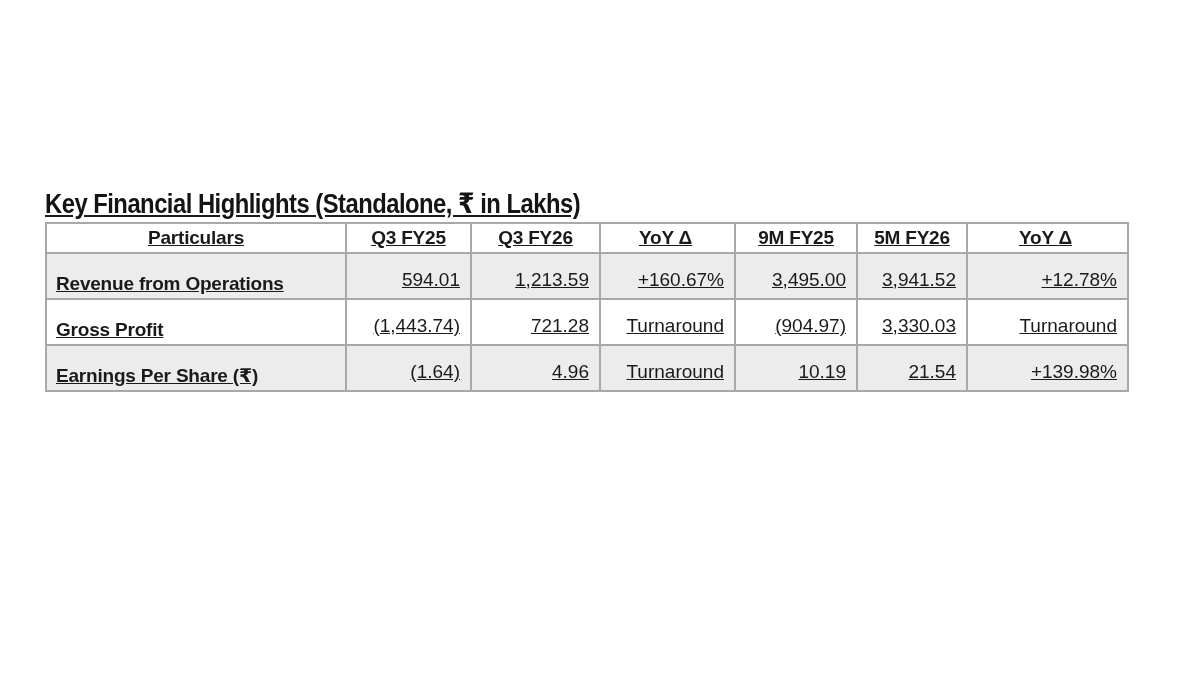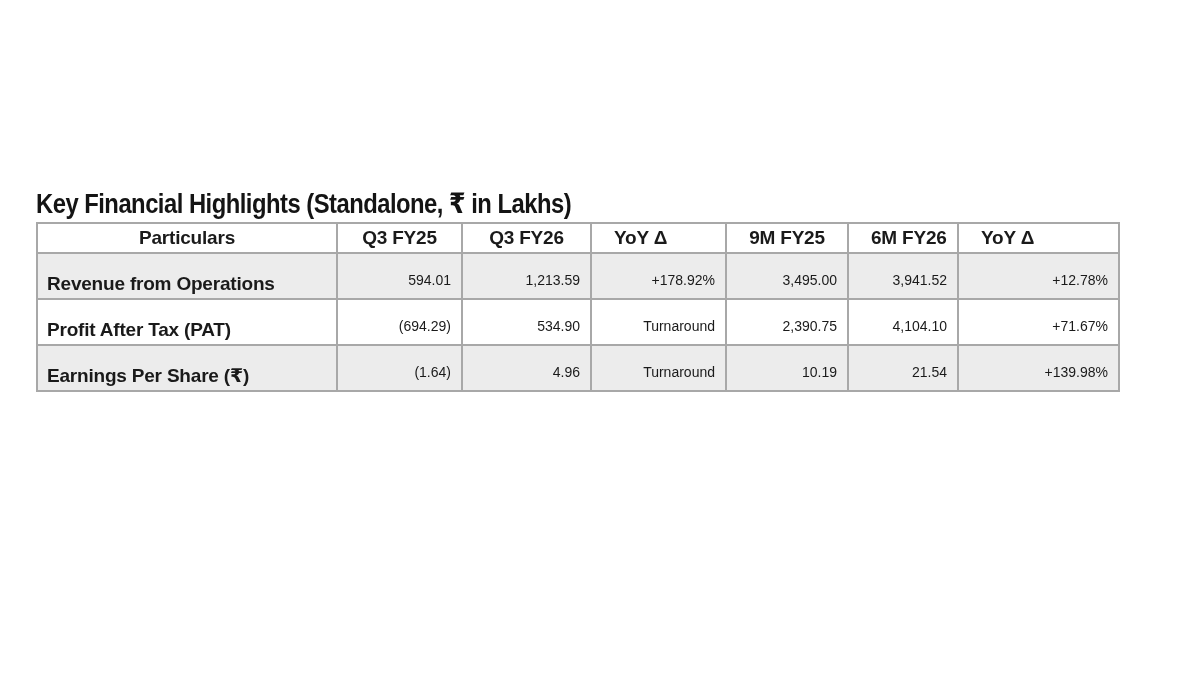--- a/index.html
+++ b/index.html
@@ -9,21 +9,21 @@
     --stripe:#ececec;
   }
   html,body{margin:0;padding:0;}
   body{
     width:1200px;height:675px;background:#ffffff;overflow:hidden;
     font-family:"Liberation Sans","DejaVu Sans",sans-serif;
     color:var(--text);
     -webkit-font-smoothing:antialiased;
   }
   .canvas{position:relative;width:1200px;height:675px;background:#ffffff;}
-  .content{position:absolute;left:36px;top:189px;}
+  .content{position:absolute;left:45px;top:189px;text-decoration:underline;}
   .title{
     margin:0 0 4px 0;
     font-size:28px;
     line-height:29px;
     font-weight:700;
     letter-spacing:-0.6px;
     white-space:nowrap;
     transform:scaleX(0.85);
     transform-origin:left bottom;
     color:#141414;
@@ -49,35 +49,35 @@
   col.c3{width:135px}
   col.c4{width:122px}
   col.c5{width:110px}
   col.c6{width:161px}
 
   thead th{
     font-weight:700;
     font-size:19px;
     text-align:center;
     background:#ffffff;
-    padding:0 22px;
+    padding:0 6px;
     letter-spacing:-0.2px;
   }
-  thead th.align-right{text-align:left;padding-right:10px;}
+  thead th.align-right{text-align:center;padding-right:10px;}
 
   tbody th.row-label{
     font-weight:700;
     font-size:19px;
     text-align:left;
     padding:16px 4px 0 9px;
     letter-spacing:-0.2px;
   }
   tbody td{
     font-weight:400;
-    font-size:14px;
+    font-size:19px;
     text-align:right;
     padding:7px 10px 0 4px;
   }
   tbody tr:nth-child(odd){background:var(--stripe);}
   tbody tr:nth-child(even){background:#ffffff;}
 </style>
 </head>
 <body>
 
 <div class="canvas">
@@ -93,42 +93,42 @@
           <col class="c5">
           <col class="c6">
       </colgroup>
       <thead>
         <tr id="header-row">
             <th>Particulars</th>
             <th>Q3 FY25</th>
             <th>Q3 FY26</th>
             <th class="align-right">YoY Δ</th>
             <th>9M FY25</th>
-            <th>6M FY26</th>
+            <th>5M FY26</th>
             <th class="align-right">YoY Δ</th>
           </tr>
       </thead>
       <tbody id="table-body">
           <tr>
             <th class="row-label">Revenue from Operations</th>
             <td>594.01</td>
             <td>1,213.59</td>
-            <td>+178.92%</td>
+            <td>+160.67%</td>
             <td>3,495.00</td>
             <td>3,941.52</td>
             <td>+12.78%</td>
           </tr>
           <tr>
-            <th class="row-label">Profit After Tax (PAT)</th>
-            <td>(694.29)</td>
-            <td>534.90</td>
+            <th class="row-label">Gross Profit</th>
+            <td>(1,443.74)</td>
+            <td>721.28</td>
             <td>Turnaround</td>
-            <td>2,390.75</td>
-            <td>4,104.10</td>
-            <td>+71.67%</td>
+            <td>(904.97)</td>
+            <td>3,330.03</td>
+            <td>Turnaround</td>
           </tr>
           <tr>
             <th class="row-label">Earnings Per Share (₹)</th>
             <td>(1.64)</td>
             <td>4.96</td>
             <td>Turnaround</td>
             <td>10.19</td>
             <td>21.54</td>
             <td>+139.98%</td>
           </tr>

